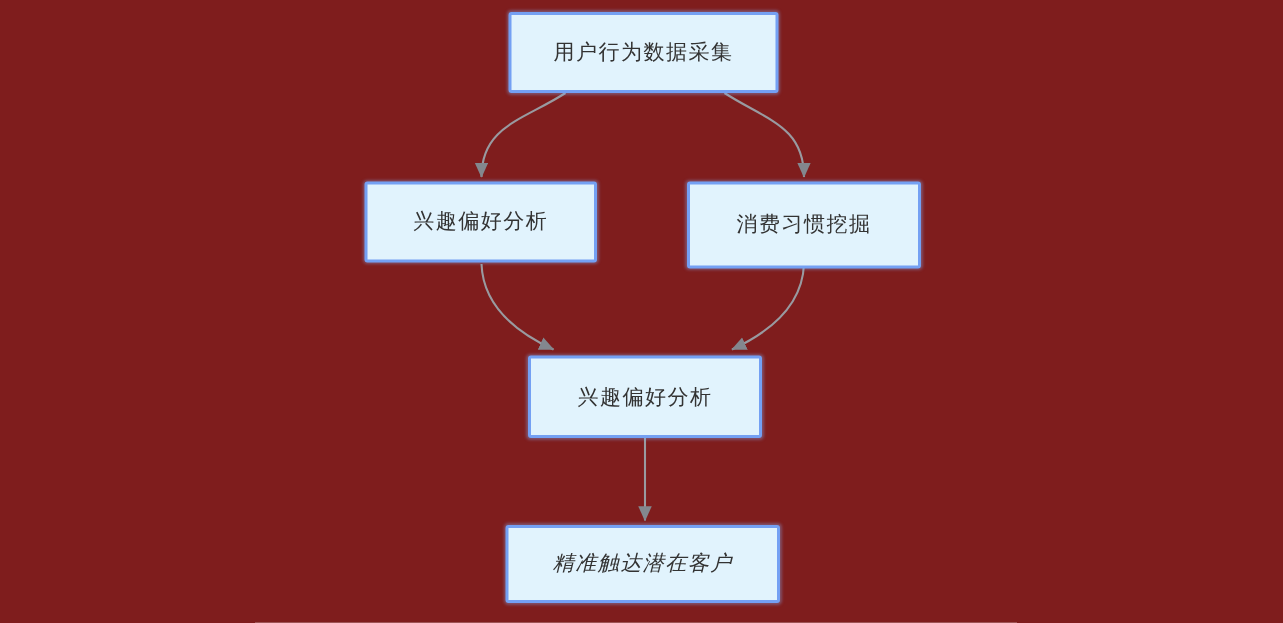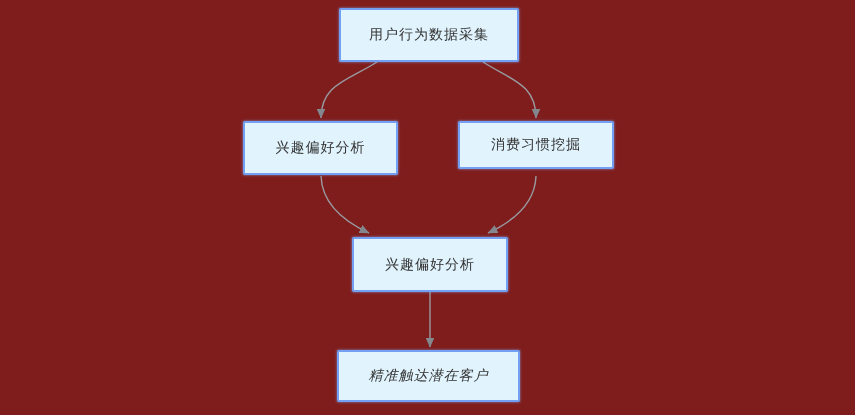--- a/index.html
+++ b/index.html
@@ -38,21 +38,21 @@
   }
   .flow-node .node-label {
     font-size: 14px;
     color: #333333;
     letter-spacing: 1px;
     white-space: nowrap;
   }
   
   .node-collect  { left: 339px; top: 8px;   width: 180px; height: 54px; }
   .node-interest { left: 243px; top: 121px; width: 155px; height: 54px; }
-  .node-consume  { left: 458px; top: 121px; width: 156px; height: 48px; }
+  .node-consume  { left: 458px; top: 121px; width: 156px; height: 58px; }
   .node-match    { left: 352px; top: 237px; width: 156px; height: 55px; }
   .node-reach    { left: 337px; top: 350px; width: 183px; height: 52px; font-style: italic; }
   .edge-path {
     fill: none;
     stroke: #999aa0;
     stroke-width: 1.4px;
   }
 </style>
 </head>
 <body>

